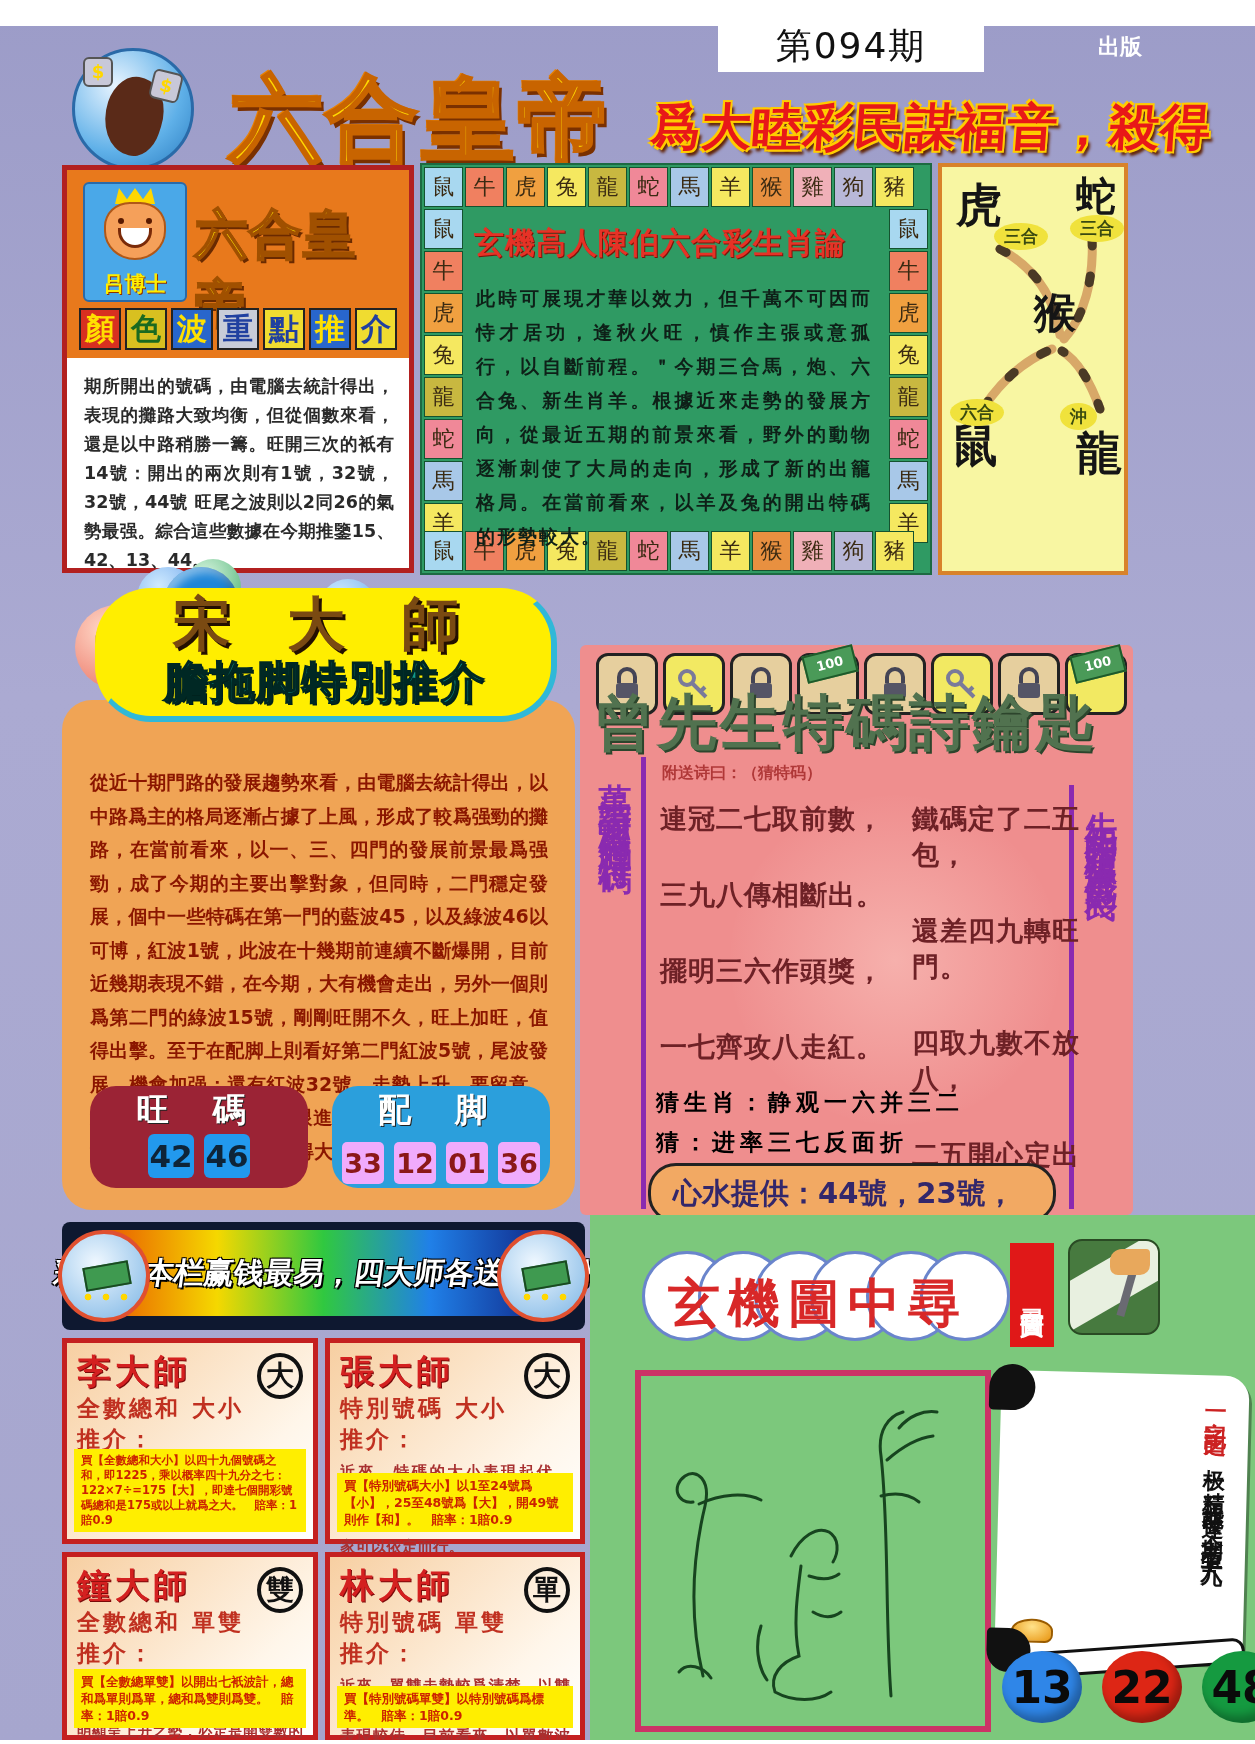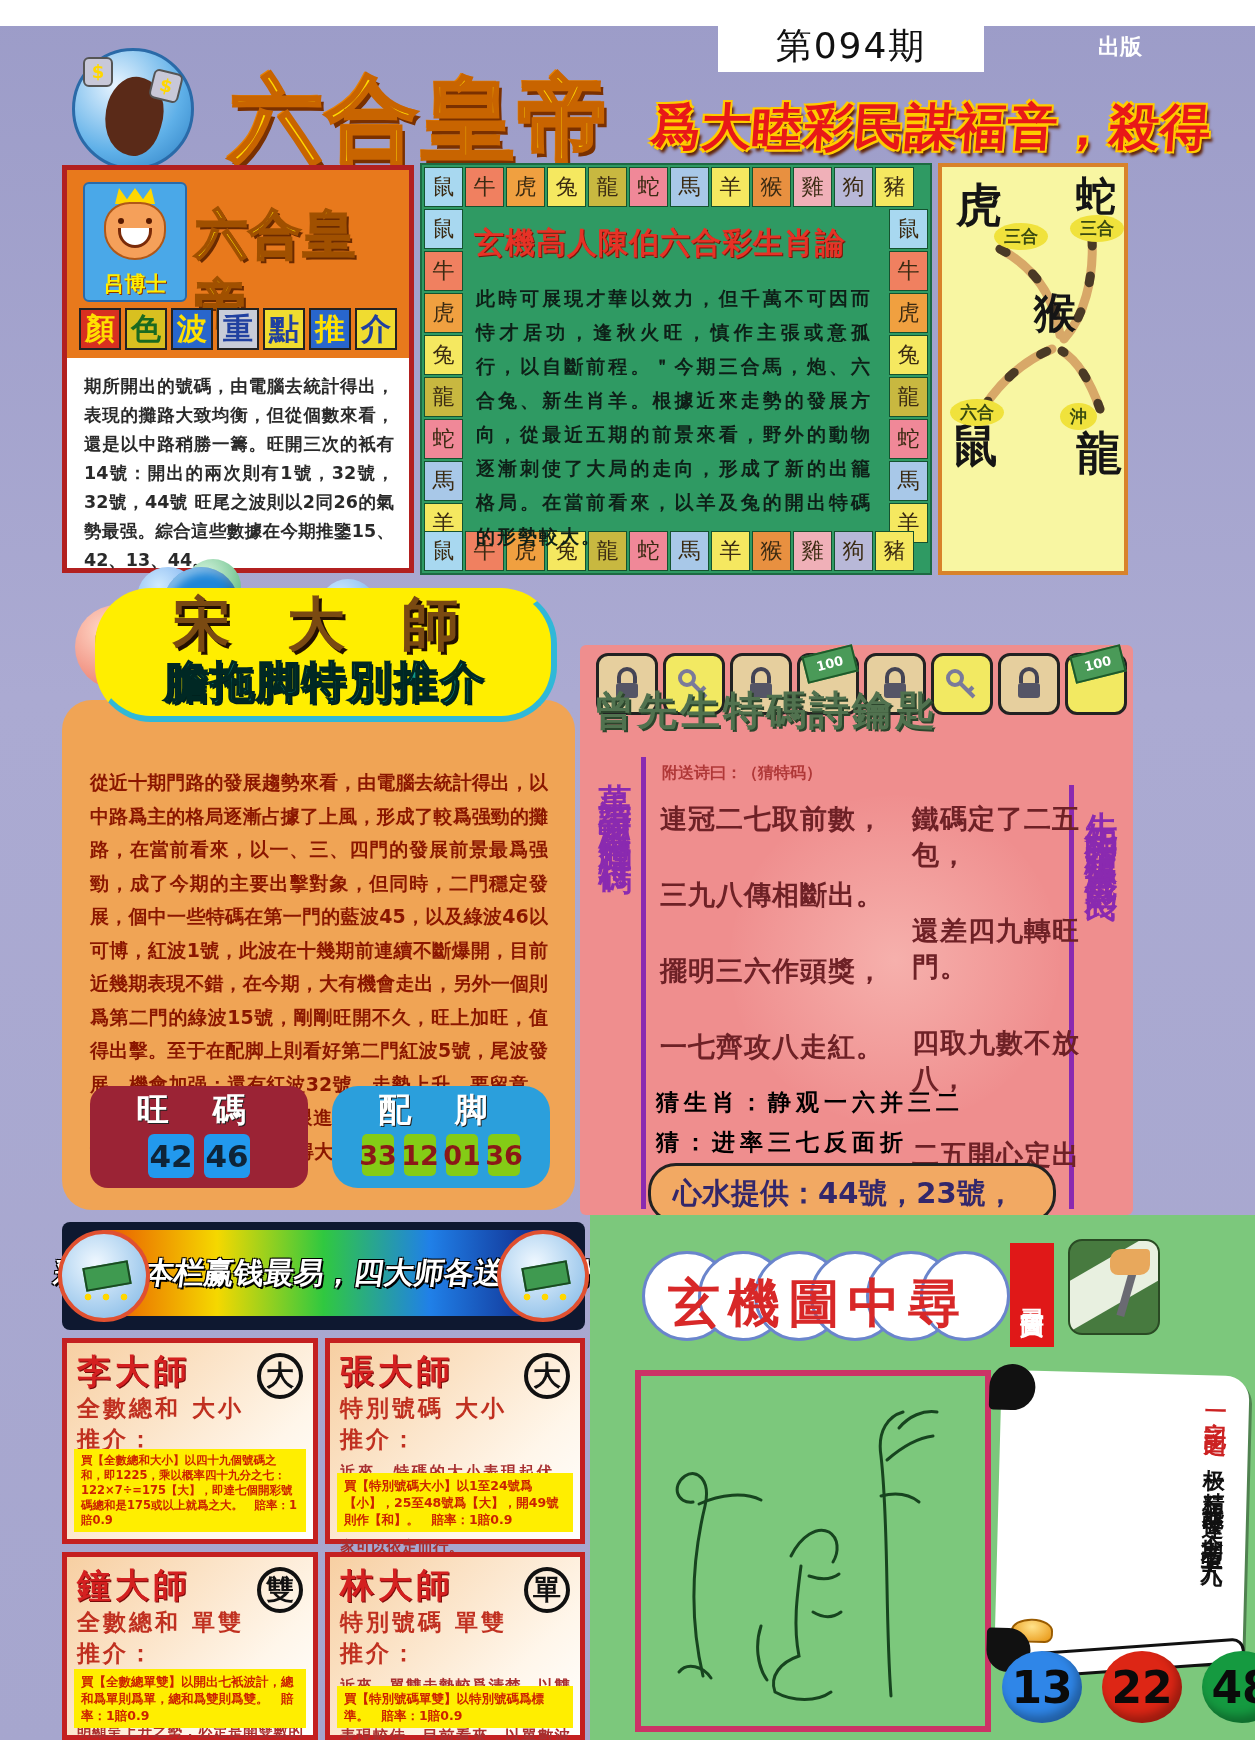--- a/index.html
+++ b/index.html
@@ -89,41 +89,41 @@
     border:4px solid #ffee00; border-right:6px solid #30b8d8; border-bottom:6px solid #30b8d8;
     text-align:center; z-index:3; }
   .song-title { font-size:58px; font-weight:bold; color:#7a4a12; letter-spacing:18px; line-height:64px;
     text-shadow:3px 3px 0 #241000; }
   .song-sub { font-size:44px; font-weight:bold; color:#12988a; letter-spacing:2px; line-height:52px;
     -webkit-text-stroke:1.5px #002824; text-shadow:2px 2px 0 #00201c; }
   .song-box { left:62px; top:700px; width:513px; height:510px; background:#f0a455; border-radius:30px; z-index:2; }
   .song-body { position:absolute; left:28px; top:66px; width:458px; font-size:19px; font-weight:bold;
     color:#8b1600; line-height:33.5px; text-align:justify; }
   .wang-box { position:absolute; left:28px; top:386px; width:218px; height:102px; background:#9b2335;
-    border-radius:18px; text-align:center; }
+    border-radius:26px; text-align:center; }
   .pei-box { position:absolute; left:270px; top:386px; width:218px; height:102px; background:#2b9fdc;
     border-radius:26px; text-align:center; }
   .wp-label { font-size:33px; font-weight:bold; color:#fff; letter-spacing:16px; line-height:48px;
     text-shadow:1px 1px 0 #222; }
   .wp-nums { display:flex; justify-content:center; gap:10px; }
   .wang-box .wp-nums span { width:46px; height:44px; background:#2299ee; border-radius:6px; color:#0e2438;
     font-size:31px; font-weight:bold; display:flex; align-items:center; justify-content:center; }
-  .pei-box .wp-nums span { width:32px; height:42px; background:#84cc16; border-radius:5px; color:#8b1818;
-    font-size:27px; font-weight:bold; display:flex; align-items:center; justify-content:center; }
+  .pei-box .wp-nums span { width:42px; height:42px; background:#f0abfc; border-radius:5px; color:#8b1818;
+    font-size:27px; font-weight:bold; display:flex; align-items:center; justify-content:center;margin-top:8px; }
 
   
   .zeng { left:580px; top:645px; width:553px; height:570px; background:#ef8e8e; border-radius:6px; }
   .zeng-tiles { position:absolute; left:16px; top:8px; display:flex; gap:5px; }
   .ztile { width:62px; height:62px; border-radius:12px; border:3px solid #222; position:relative;
     display:flex; align-items:center; justify-content:center; }
   .ztile.lock { background:#e6cf9e; } .ztile.key { background:#f2e962; }
   .zbill { position:absolute; width:52px; height:28px; background:#4a9a58; border:2px solid #1e5a2a;
     transform:rotate(-14deg); color:#fff; font-size:13px; font-weight:bold; text-align:center;
     line-height:24px; top:-6px; left:4px; }
-  .zeng-title { position:absolute; left:14px; top:38px; width:530px; font-size:40px; font-weight:bold;
+  .zeng-title { position:absolute; left:14px; top:38px; width:530px; font-size:60px; font-weight:bold;
     color:#51724f; letter-spacing:3px; text-shadow:2px 2px 0 #2c452c; z-index:2; }
   .vtext { writing-mode:vertical-rl; font-size:33px; font-weight:bold; color:#8a2ab0; letter-spacing:8px; }
   .zeng-vl { position:absolute; left:12px; top:112px; height:452px; border-right:5px solid #8a2ab0; padding-right:4px; }
   .zeng-vr { position:absolute; right:10px; top:140px; height:424px; border-left:5px solid #8a2ab0; padding-left:4px; }
   .zeng-watermark { position:absolute; left:150px; top:150px; width:330px; height:330px; border-radius:50%;
     background:radial-gradient(circle, #f6b0ac, #ef8e8e 72%); }
   .zeng-note { position:absolute; left:82px; top:118px; font-size:16px; font-weight:bold; color:#b03838; }
   .poem-col { position:absolute; top:156px; font-size:27px; font-weight:bold; color:#6e2126; }
   .poem-col div { margin-bottom:40px; letter-spacing:1px; }
   .pcl { left:80px; width:240px; } .pcr { left:332px; width:220px; }

